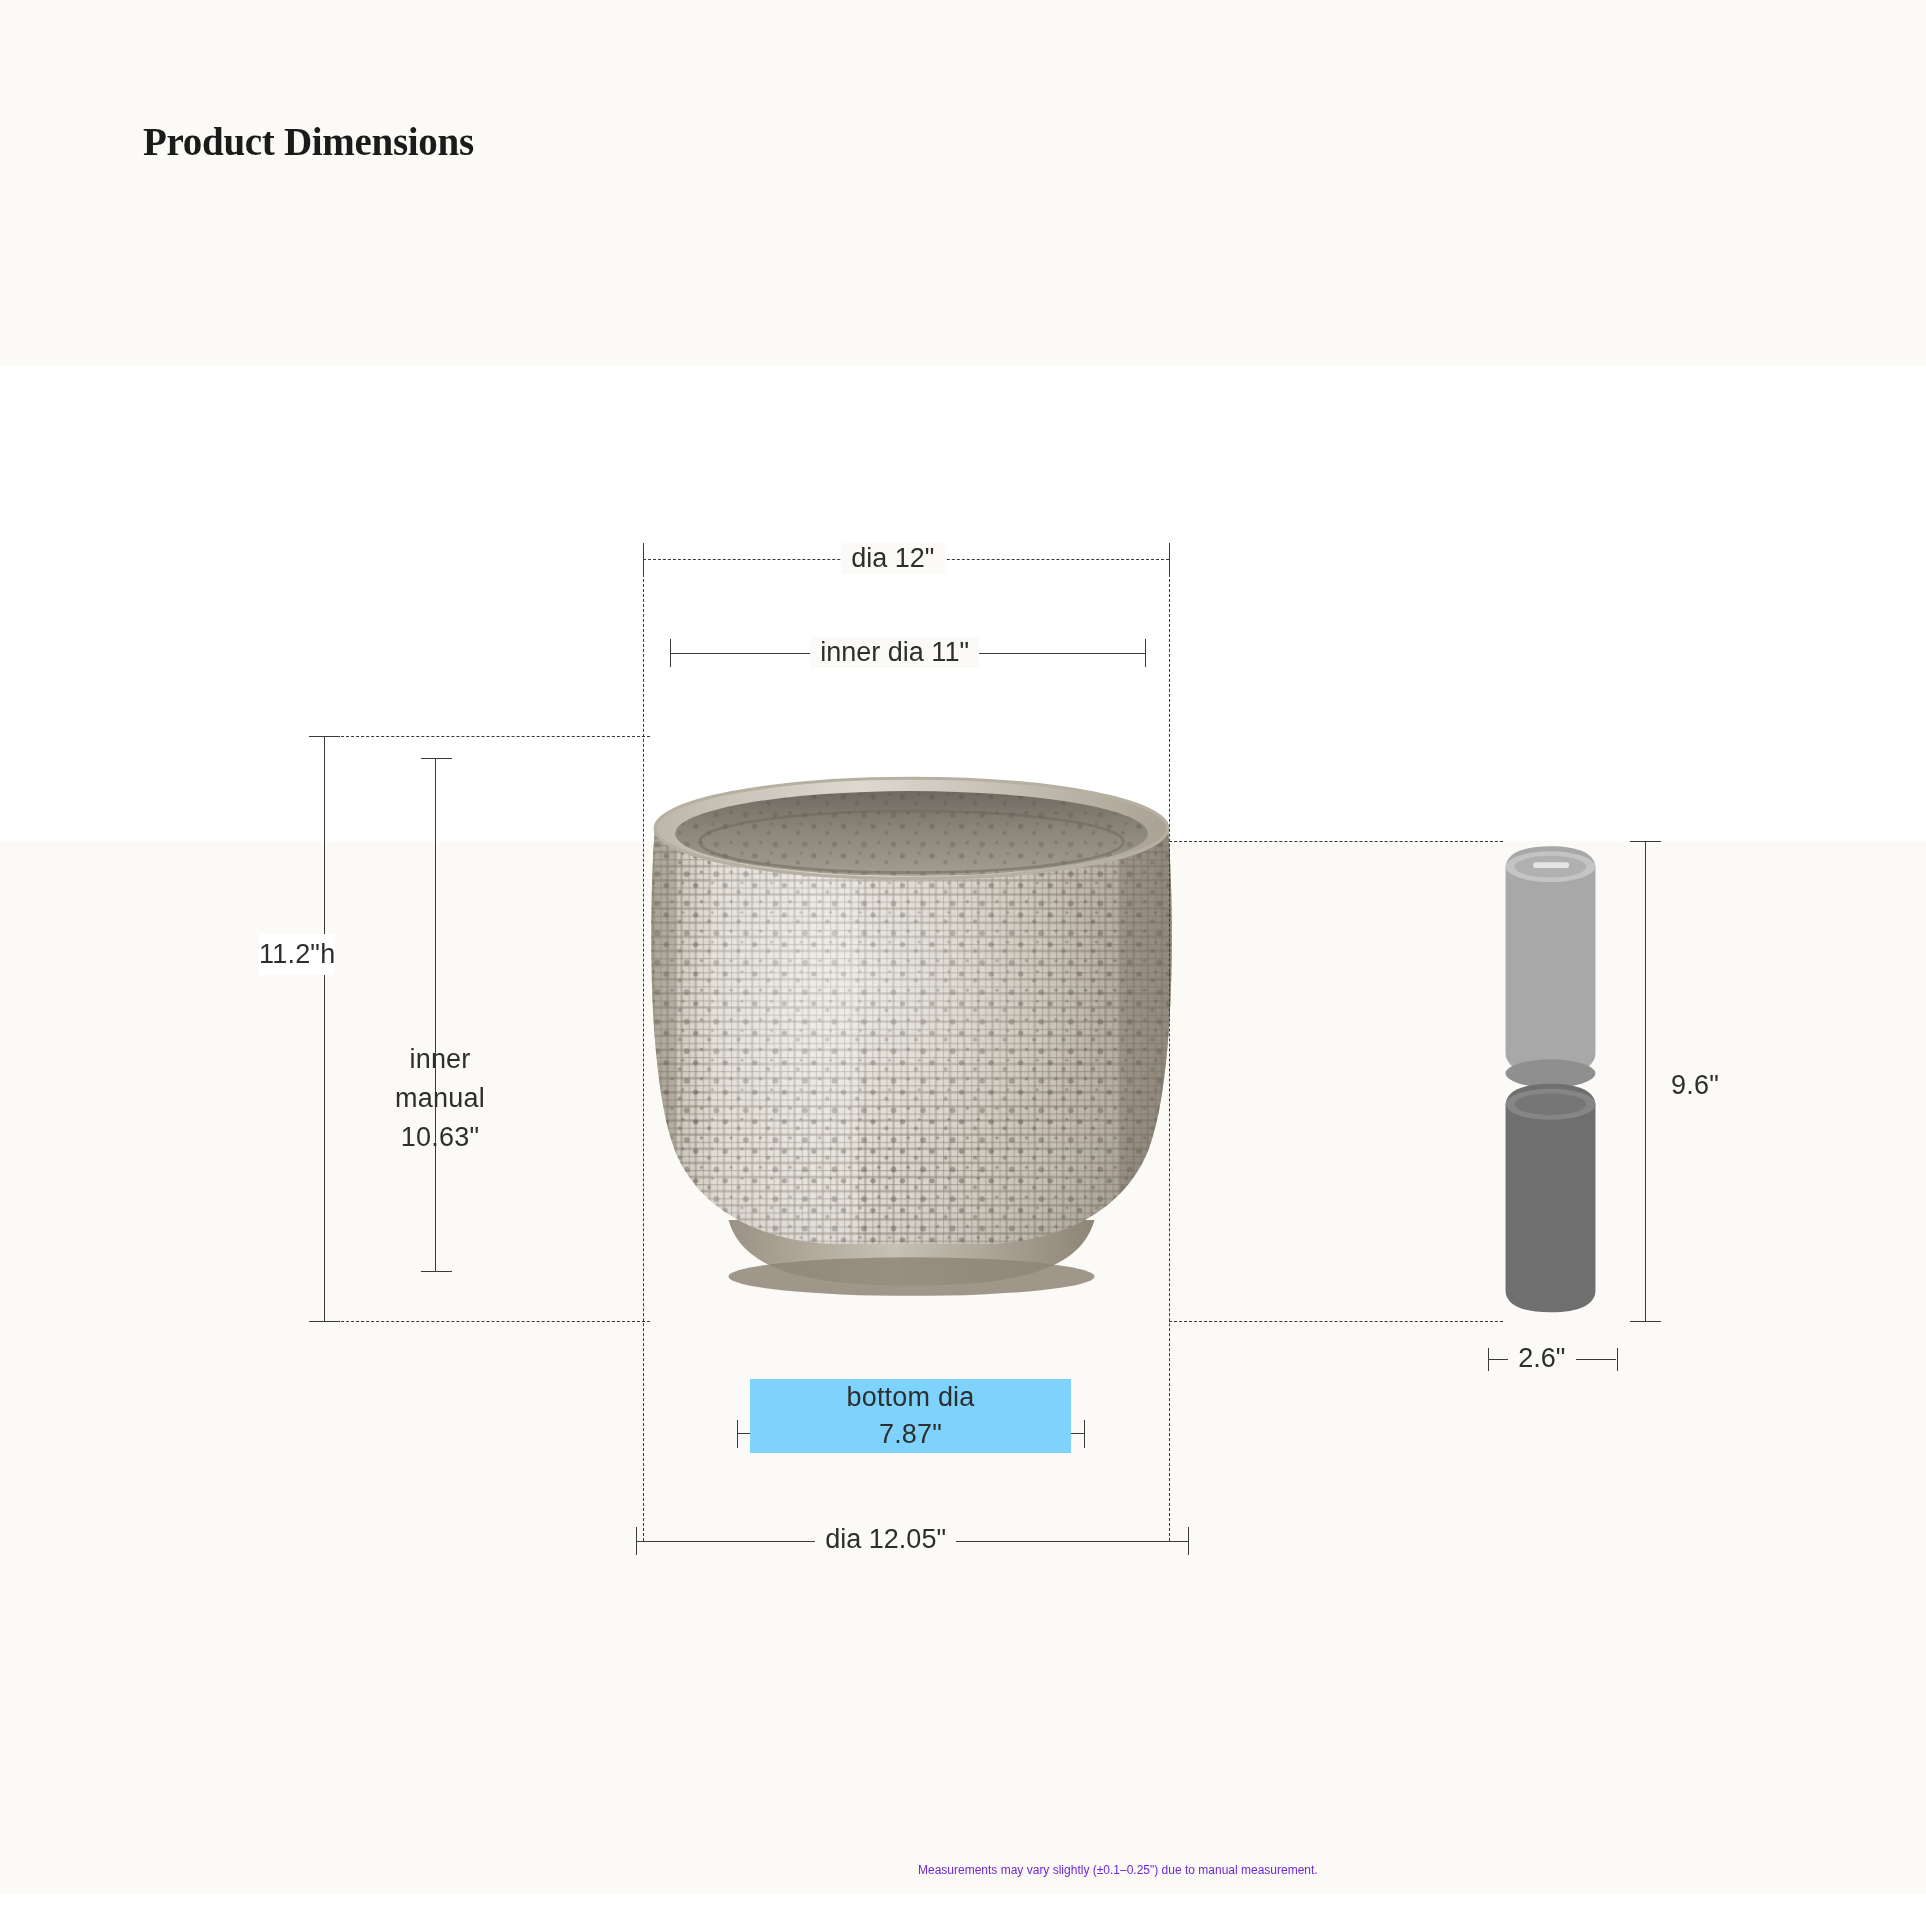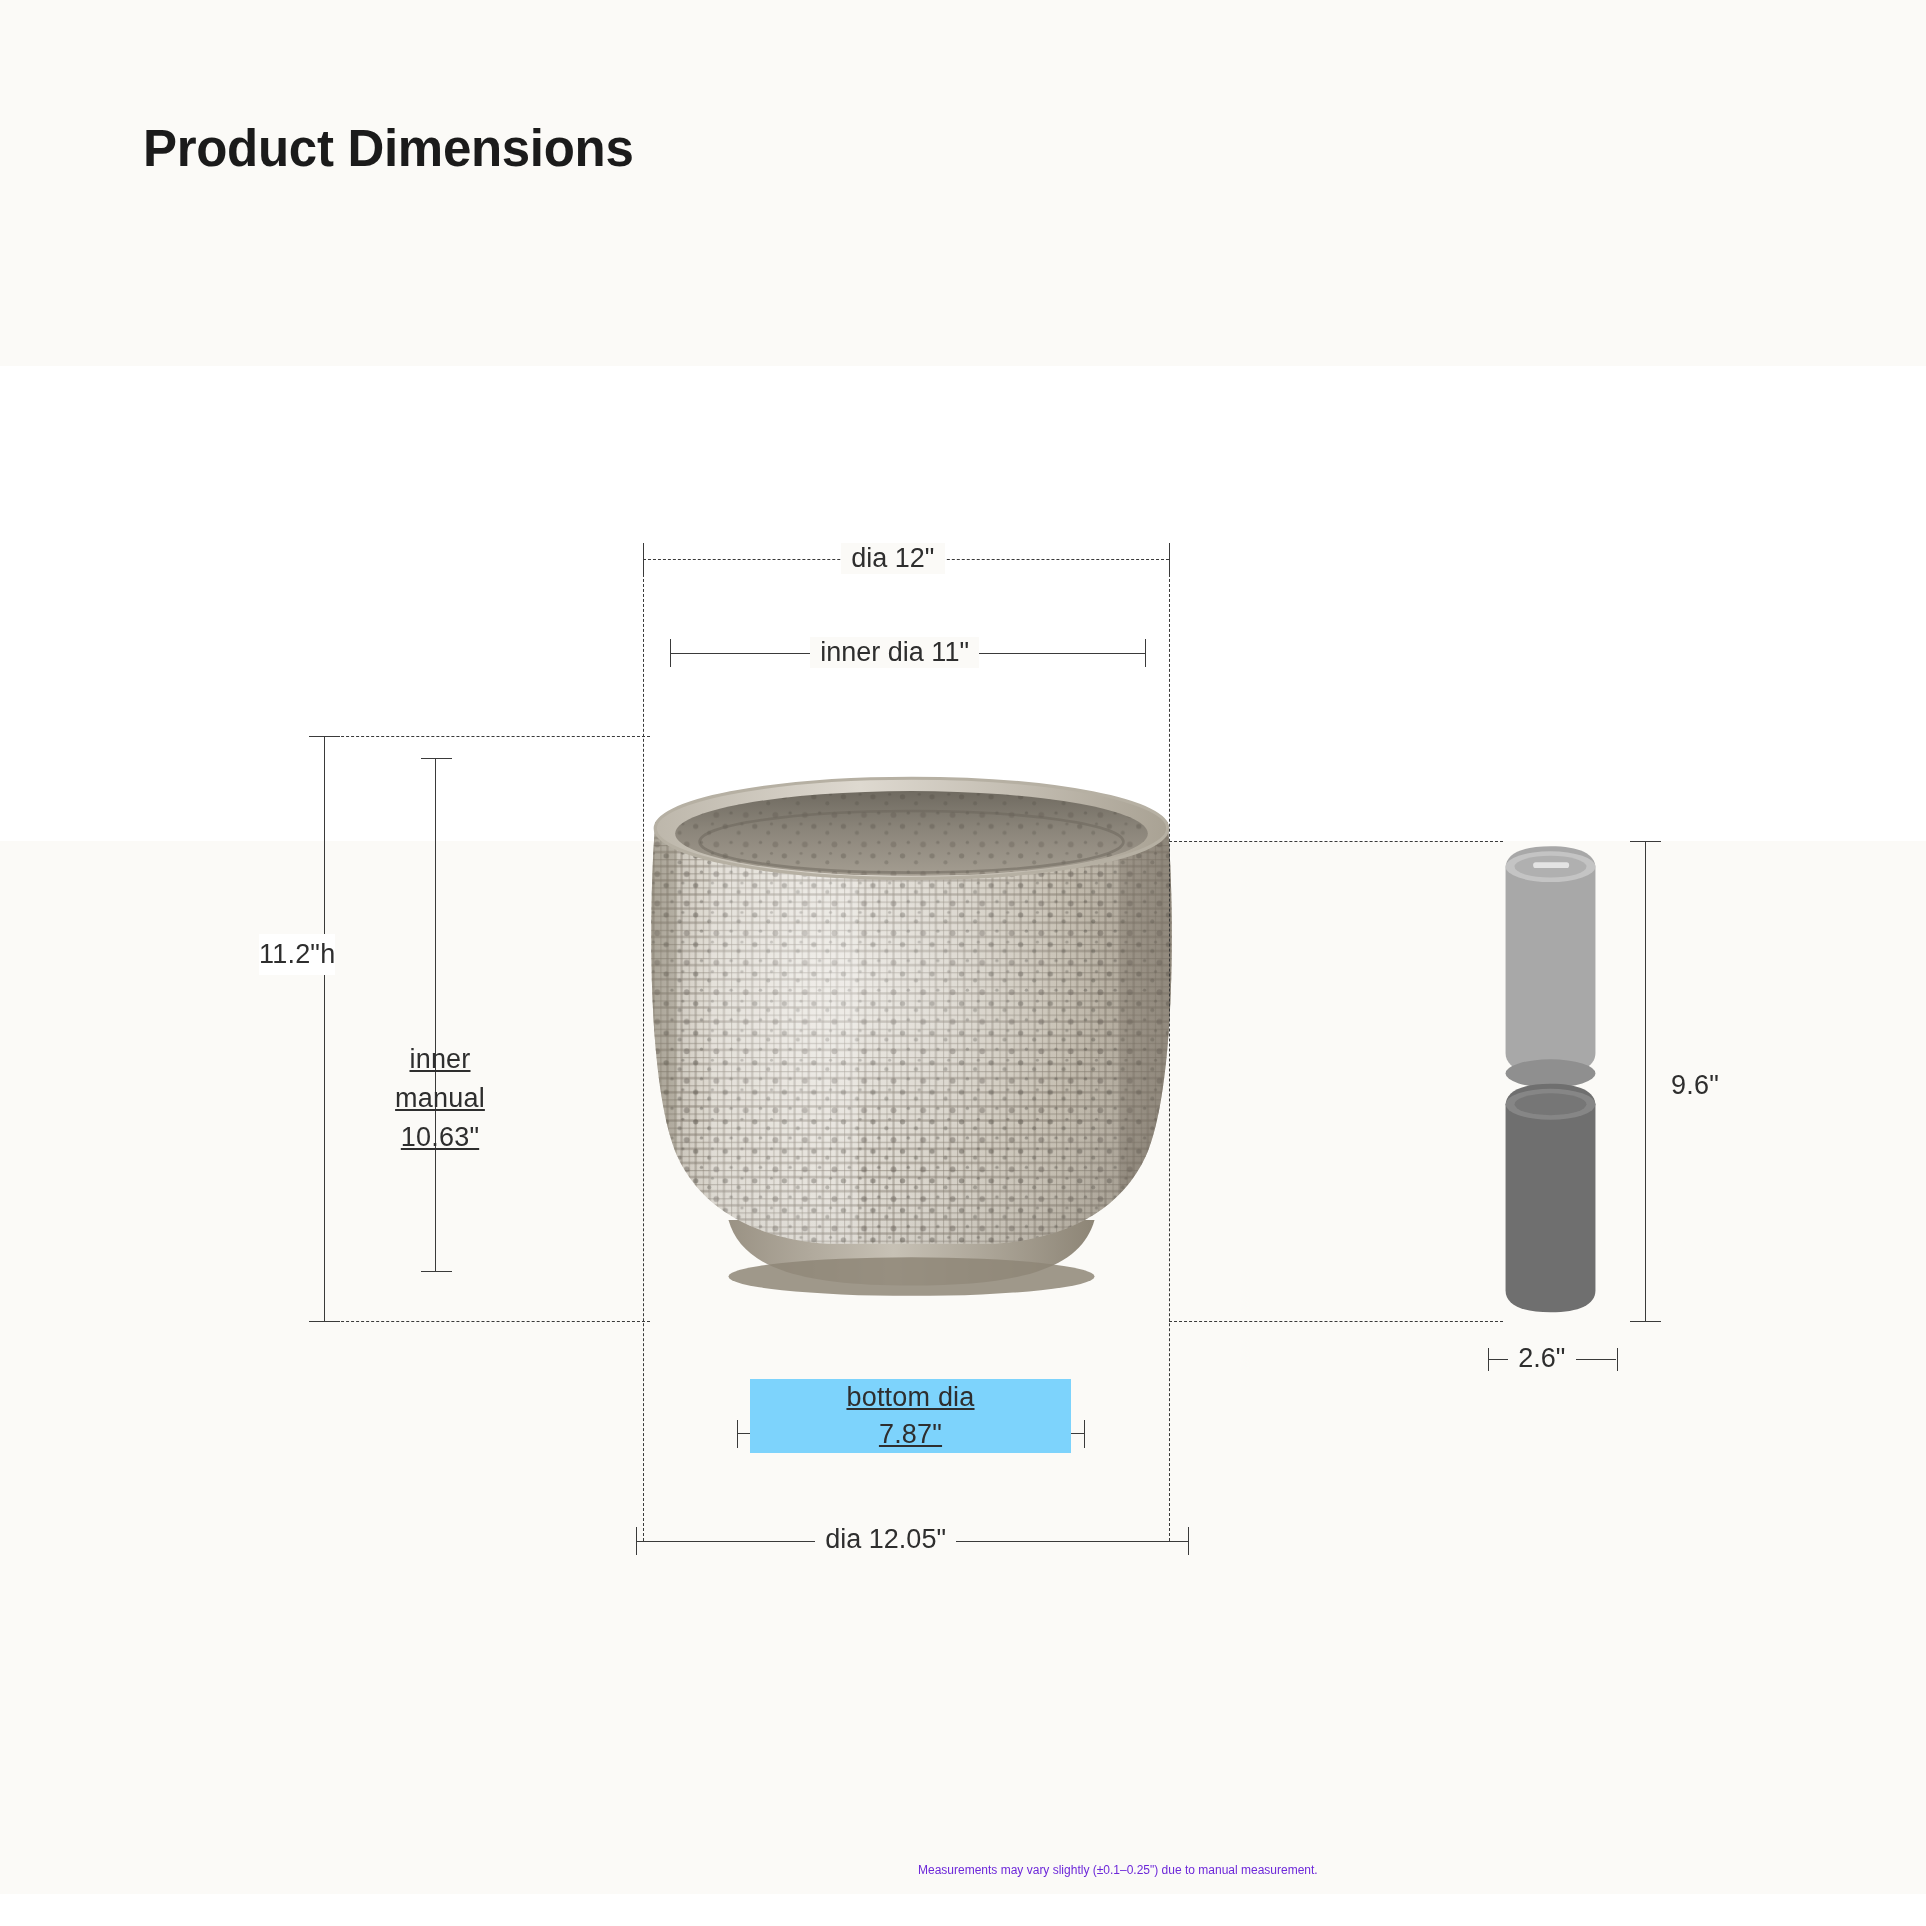--- a/index.html
+++ b/index.html
@@ -32,22 +32,22 @@
     width: 1926px;
     height: 475px;
     background: #ffffff;
   }
 
   
   .title {
     position: absolute;
     left: 143px;
     top: 119px;
-    font-family: Liberation Sans, sans-serif;
-    font-size: 51px;
+    font-family: Liberation Serif, serif;
+    font-size: 39px;
     font-weight: bold;
     color: #1b1b1b;
     letter-spacing: -0.3px;
   }
 
   
   .footer-note {
     position: absolute;
     left: 918px;
     top: 1863px;
@@ -89,21 +89,21 @@
   }
 
   .dim-label {
     position: absolute;
     font-size: 27px;
     color: #2e2e2e;
     white-space: nowrap;
     background: transparent;
     letter-spacing: 0.2px;
   }
-  .dim-label.centered { text-align: center; text-decoration: underline; }
+  .dim-label.centered { text-align: center; }
 
   .label-boxed {
     position: absolute;
     font-size: 27px;
     color: #2e2e2e;
     white-space: nowrap;
     padding: 0 10.3px;
   }
 
   

